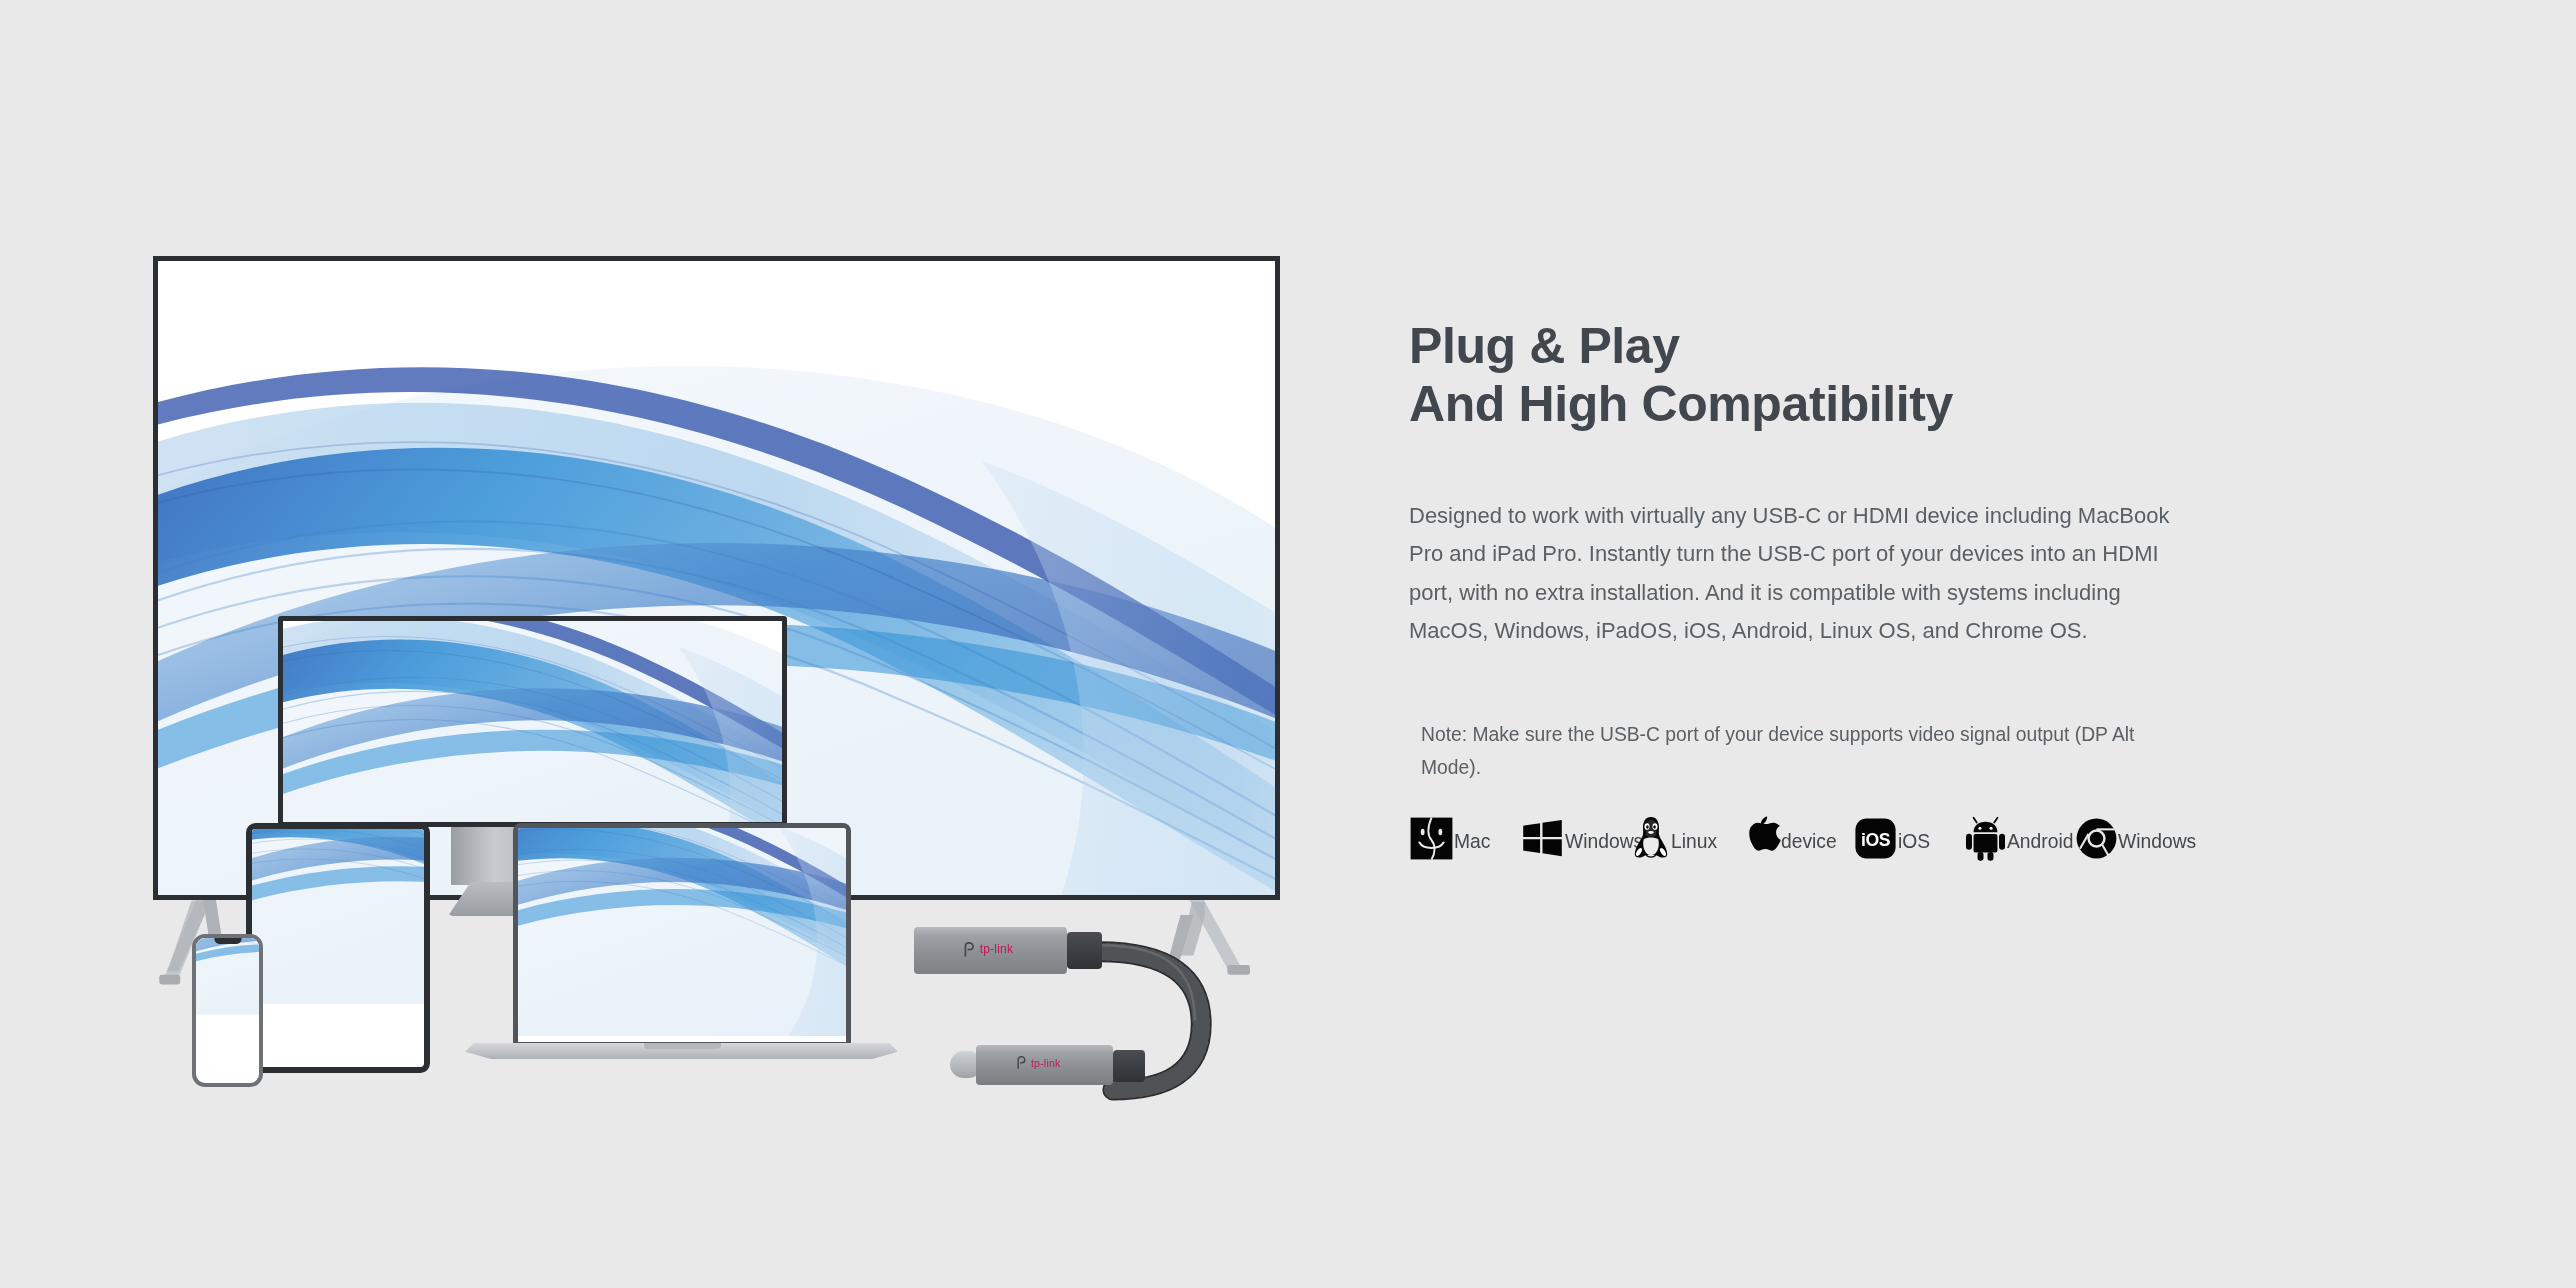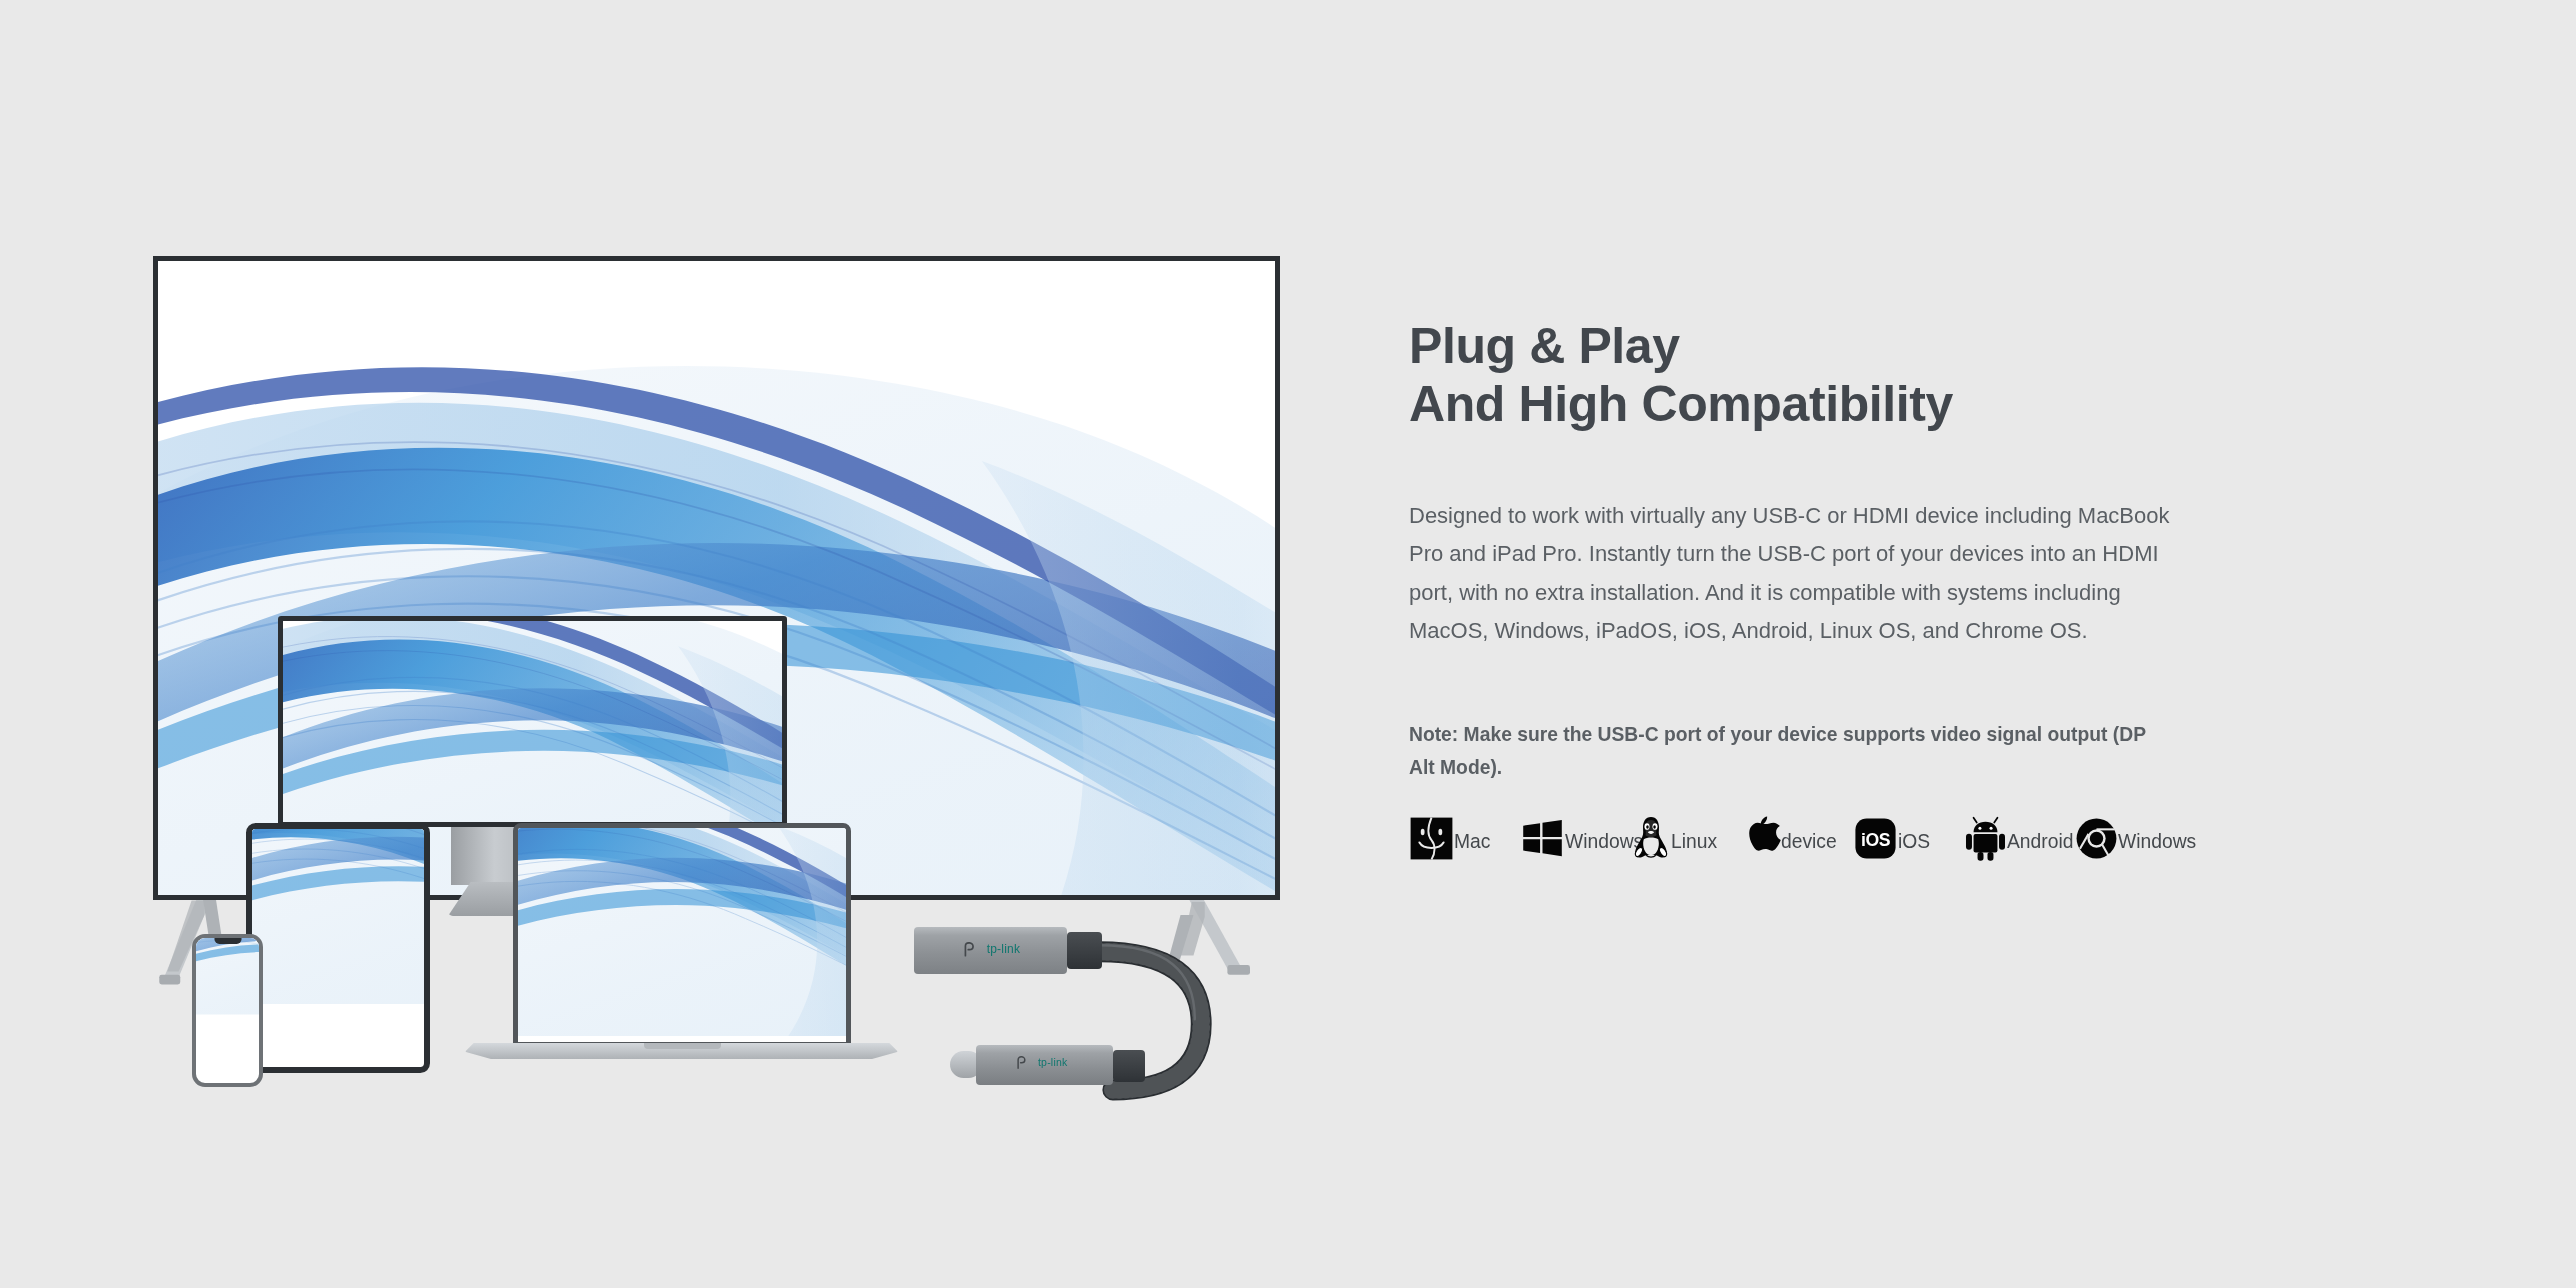--- a/index.html
+++ b/index.html
@@ -62,32 +62,32 @@
       border-radius:4px;}
   .dongle-cap{position:absolute;left:1067px;top:932px;width:35px;height:37px;
       background:linear-gradient(180deg,#4a4e52,#2e3236);border-radius:4px;}
   .plug{position:absolute;left:976px;top:1045px;width:137px;height:40px;
       background:linear-gradient(180deg,#b6babe 0%,#9ea2a6 20%,#8a8e92 60%,#7a7e82 100%);
       border-radius:4px;}
   .plug-tip{position:absolute;left:950px;top:1051px;width:32px;height:27px;
       background:linear-gradient(180deg,#cfd3d7,#9fa3a7);border-radius:13.7px;}
   .plug-cap{position:absolute;left:1113px;top:1050px;width:32px;height:32px;
       background:linear-gradient(180deg,#4a4e52,#2e3236);border-radius:4px;}
-  .tp-mark{position:absolute;color:#0f766e;font-size:12px;letter-spacing:0.2px;
-      display:flex;gap:10px;font-family:"Liberation Sans",sans-serif;}
+  .tp-mark{position:absolute;color:#be185d;font-size:12px;letter-spacing:0.2px;
+      display:flex;align-items:center;gap:3px;font-family:"Liberation Sans",sans-serif;}
 
   
   .copy{position:absolute;left:1409px;top:0;width:1047px;height:1288px;}
   .headline{position:absolute;top:283px;left:0;width:966px;
       font-size:50px;line-height:1.16;font-weight:700;color:#42474d;letter-spacing:-0.4px;}
   .headline span{display:block;}
   .body-copy{position:absolute;top:475px;left:0;width:773px;
       font-size:22px;line-height:1.74;color:#5a5f64;font-weight:400;}
-  .note-copy{position:absolute;top:699px;left:0;width:741px;
-      font-size:19.3px;line-height:1.72;color:#5a5f64;font-weight:700;}
+  .note-copy{position:absolute;top:699px;left:12px;width:741px;
+      font-size:19.3px;line-height:1.72;color:#5a5f64;font-weight:400;}
 
   .os-row{position:absolute;top:805px;left:0;display:flex;align-items:flex-start;gap:0;}
   .os-item{width:111px;display:flex;flex-direction:row;align-items:center;}
   .os-glyph{height:66px;display:flex;align-items:center;justify-content:center;}
   .os-label{margin-top:8px;font-size:19.3px;color:#44484c;line-height:1;white-space:nowrap;}
 </style>
 </head>
 <body style="background: rgb(233, 233, 233);">
 
 <svg width="0" height="0" style="position:absolute" aria-hidden="true">

